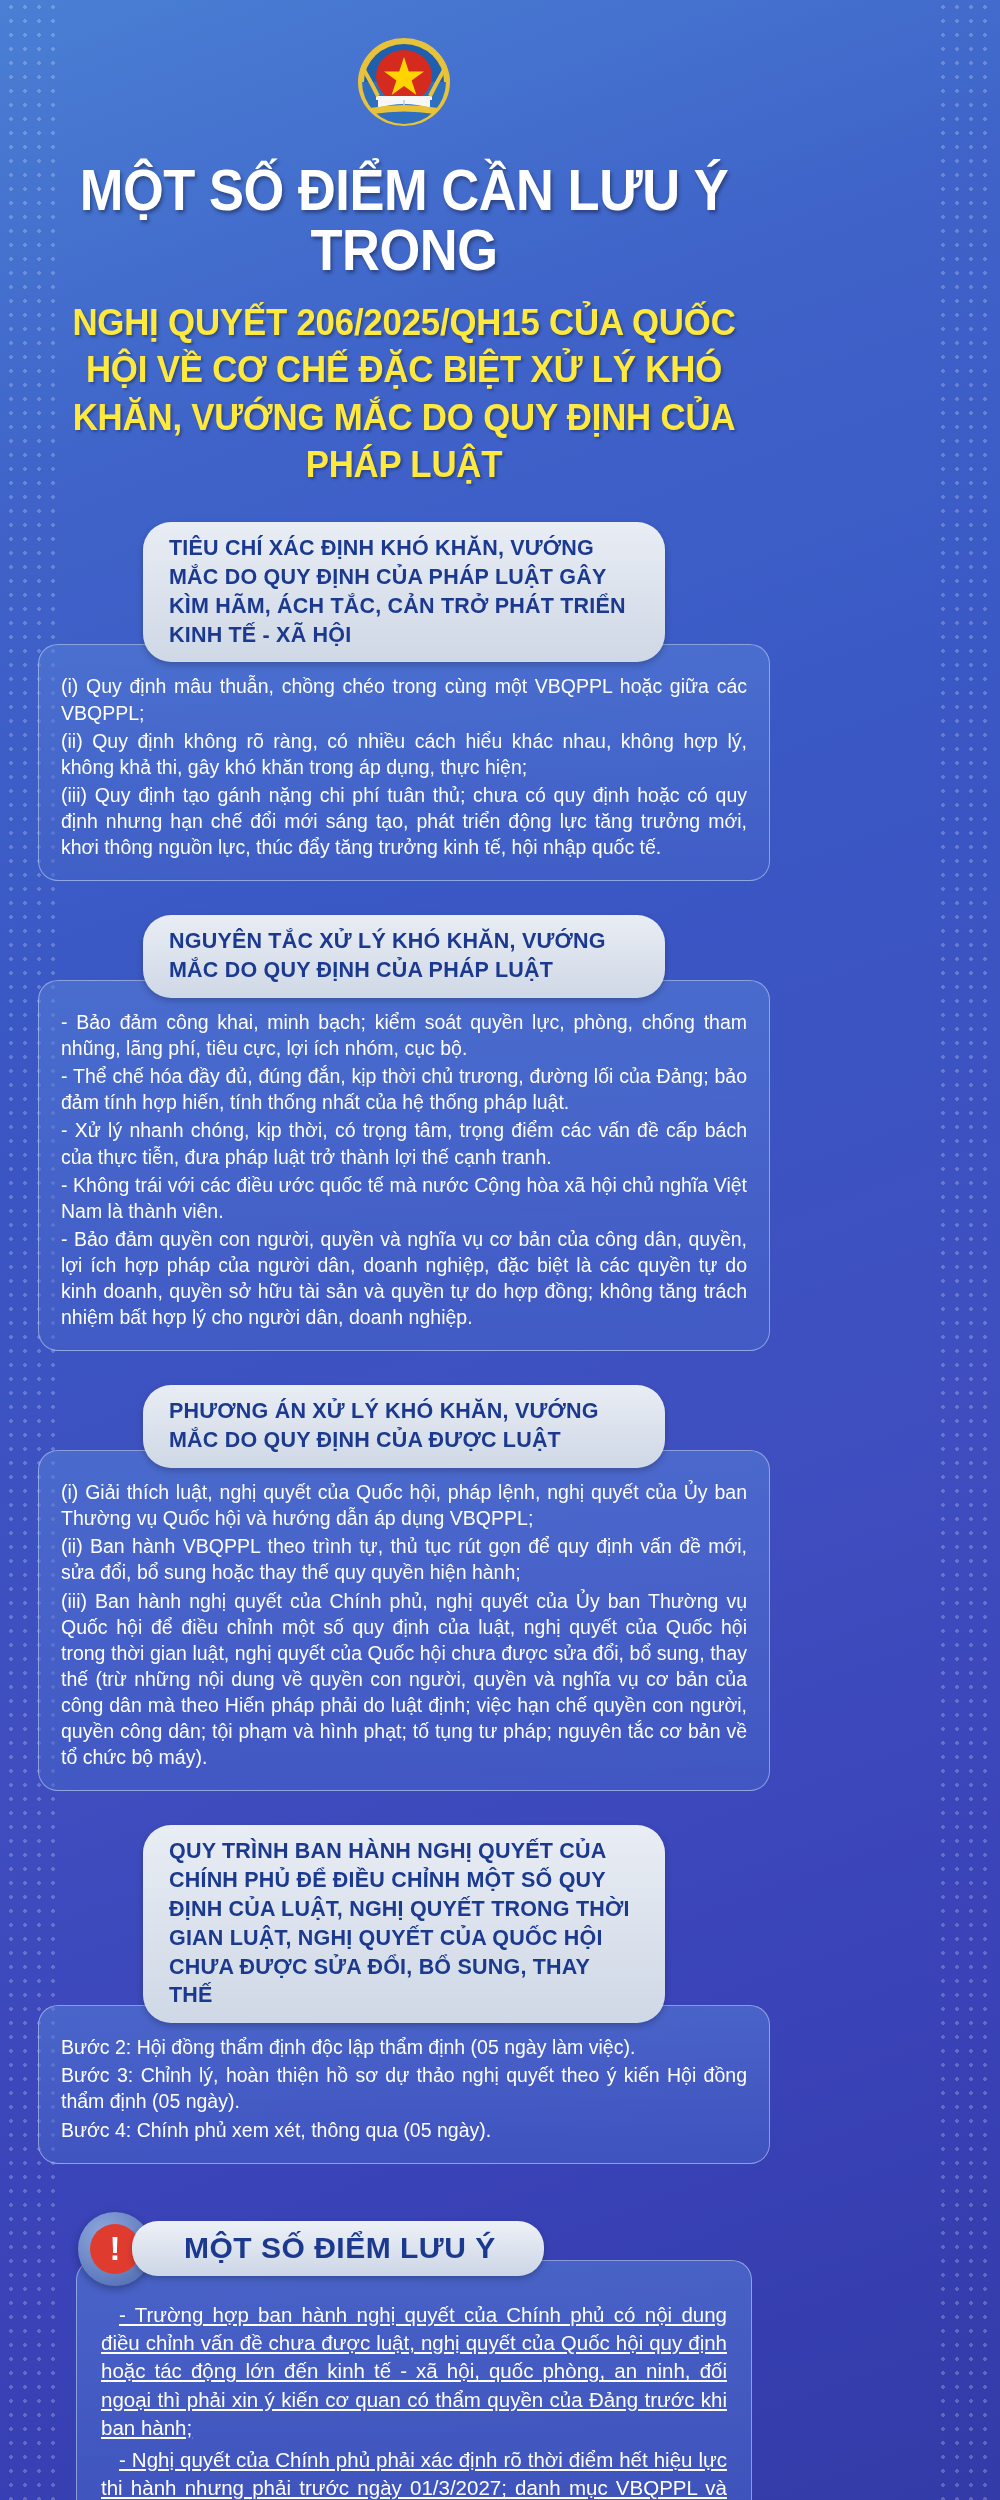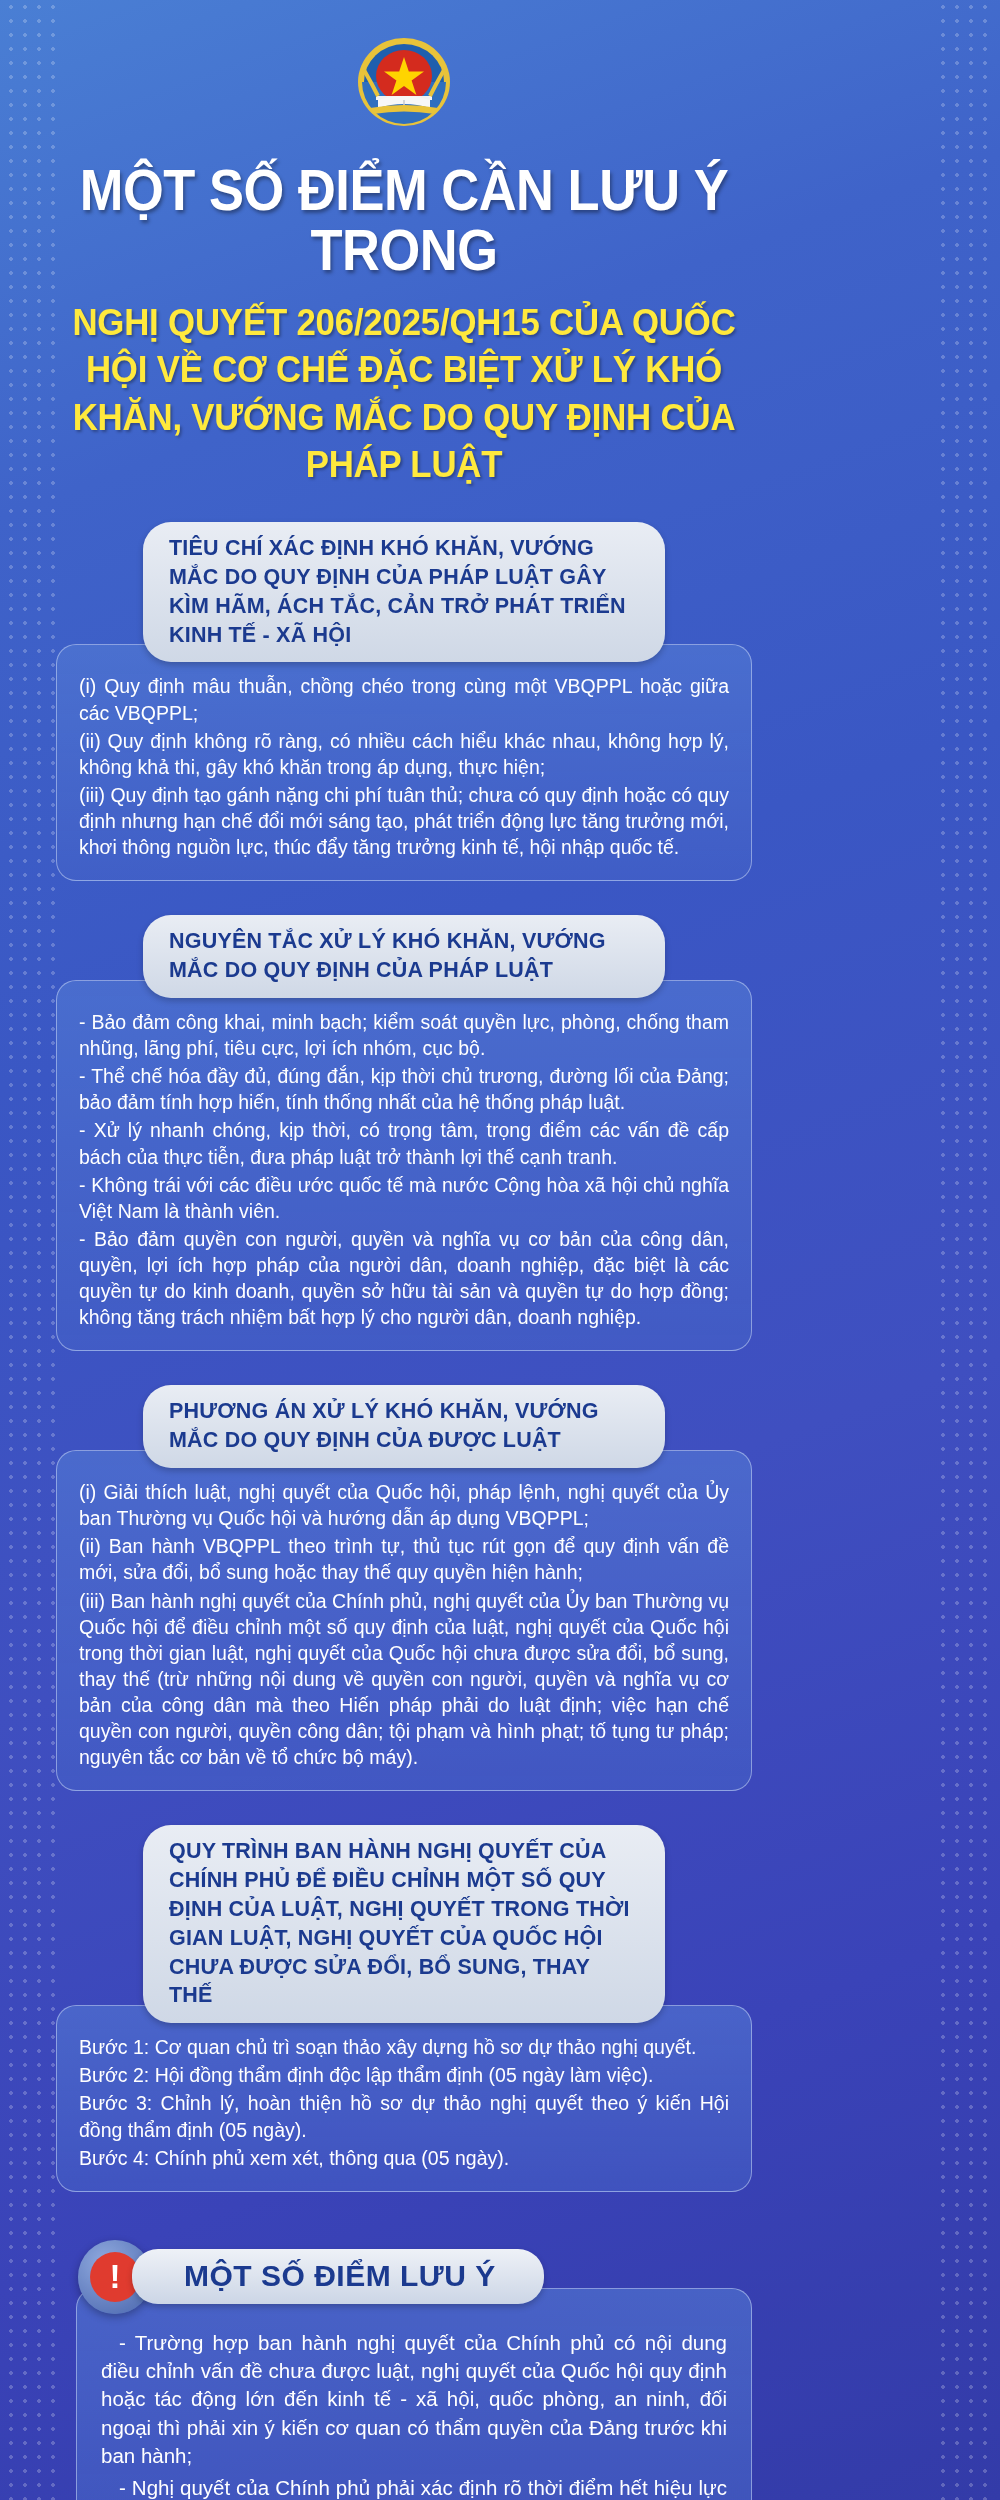--- a/index.html
+++ b/index.html
@@ -85,21 +85,21 @@
     line-height: 1.34;
     letter-spacing: 0.2px;
     position: relative;
     z-index: 3;
     box-shadow: 0 3px 6px rgba(0,0,0,0.22);
   }
   .section-body {
     background: linear-gradient(180deg, rgba(86,126,214,0.55) 0%, rgba(70,100,200,0.5) 100%);
     border: 1.5px solid rgba(200,215,245,0.55);
     border-radius: 20px;
-    margin: -18px 38px 0;
+    margin: -18px 20px 0;
     padding: 28px 22px 18px;
     color: #ffffff;
     font-size: 19.5px;
     line-height: 1.34;
     text-align: justify;
     position: relative;
     z-index: 2;
   }
   .section-body p { margin-bottom: 2px; }
 
@@ -154,21 +154,21 @@
     border-radius: 20px;
     margin: -26px 38px 0 58px;
     padding: 40px 24px 22px;
     color: #ffffff;
     font-size: 20.5px;
     line-height: 1.38;
     text-align: justify;
     position: relative;
     z-index: 2;
   }
-  .note-body p { margin-bottom: 4px; }
+  .note-body p { margin-bottom: 4px; text-decoration: underline; }
   .indent { text-indent: 18px; }
 </style>
 </head>
 <body>
 
 <div class="dots left"></div>
 <div class="dots right"></div>
 
 <div class="page">
 
@@ -218,21 +218,20 @@
     <div class="section-body">
       <p>(i) Giải thích luật, nghị quyết của Quốc hội, pháp lệnh, nghị quyết của Ủy ban Thường vụ Quốc hội và hướng dẫn áp dụng VBQPPL;</p>
       <p>(ii) Ban hành VBQPPL theo trình tự, thủ tục rút gọn để quy định vấn đề mới, sửa đổi, bổ sung hoặc thay thế quy quyền hiện hành;</p>
       <p>(iii) Ban hành nghị quyết của Chính phủ, nghị quyết của Ủy ban Thường vụ Quốc hội để điều chỉnh một số quy định của luật, nghị quyết của Quốc hội trong thời gian luật, nghị quyết của Quốc hội chưa được sửa đổi, bổ sung, thay thế (trừ những nội dung về quyền con người, quyền và nghĩa vụ cơ bản của công dân mà theo Hiến pháp phải do luật định; việc hạn chế quyền con người, quyền công dân; tội phạm và hình phạt; tố tụng tư pháp; nguyên tắc cơ bản về tổ chức bộ máy).</p>
     </div>
   </div>
 
   <div class="section">
     <div class="section-header">QUY TRÌNH BAN HÀNH NGHỊ QUYẾT CỦA CHÍNH PHỦ ĐỂ ĐIỀU CHỈNH MỘT SỐ QUY ĐỊNH CỦA LUẬT, NGHỊ QUYẾT TRONG THỜI GIAN LUẬT, NGHỊ QUYẾT CỦA QUỐC HỘI CHƯA ĐƯỢC SỬA ĐỔI, BỔ SUNG, THAY THẾ</div>
     <div class="section-body">
-      <p>Bước 1: Cơ quan chủ trì soạn thảo xây dựng hồ sơ dự thảo nghị quyết.</p>
       <p>Bước 2: Hội đồng thẩm định độc lập thẩm định (05 ngày làm việc).</p>
       <p>Bước 3: Chỉnh lý, hoàn thiện hồ sơ dự thảo nghị quyết theo ý kiến Hội đồng thẩm định (05 ngày).</p>
       <p>Bước 4: Chính phủ xem xét, thông qua (05 ngày).</p>
     </div>
   </div>
 
   <div class="note">
     <div class="note-header">
       <div class="note-badge">
         <div class="note-badge-inner">!</div>

